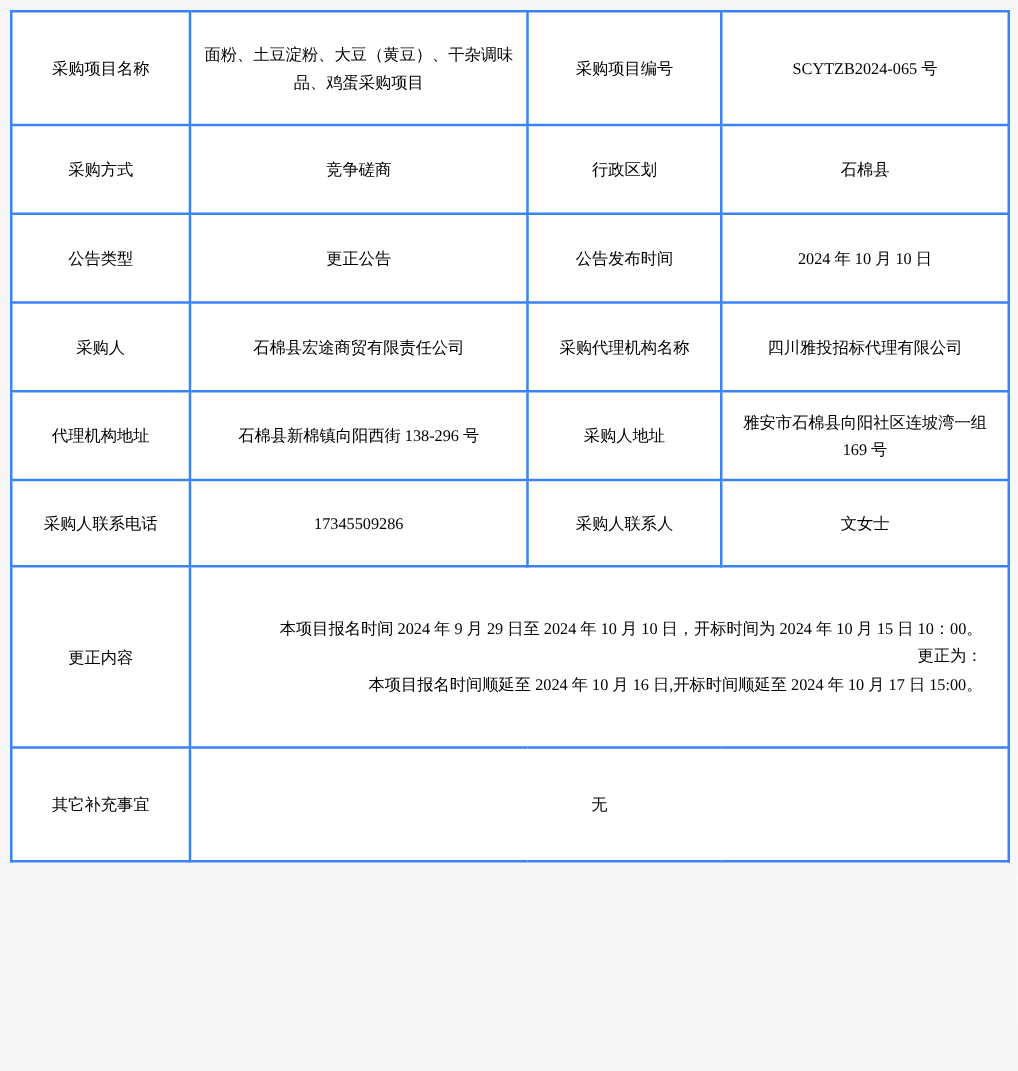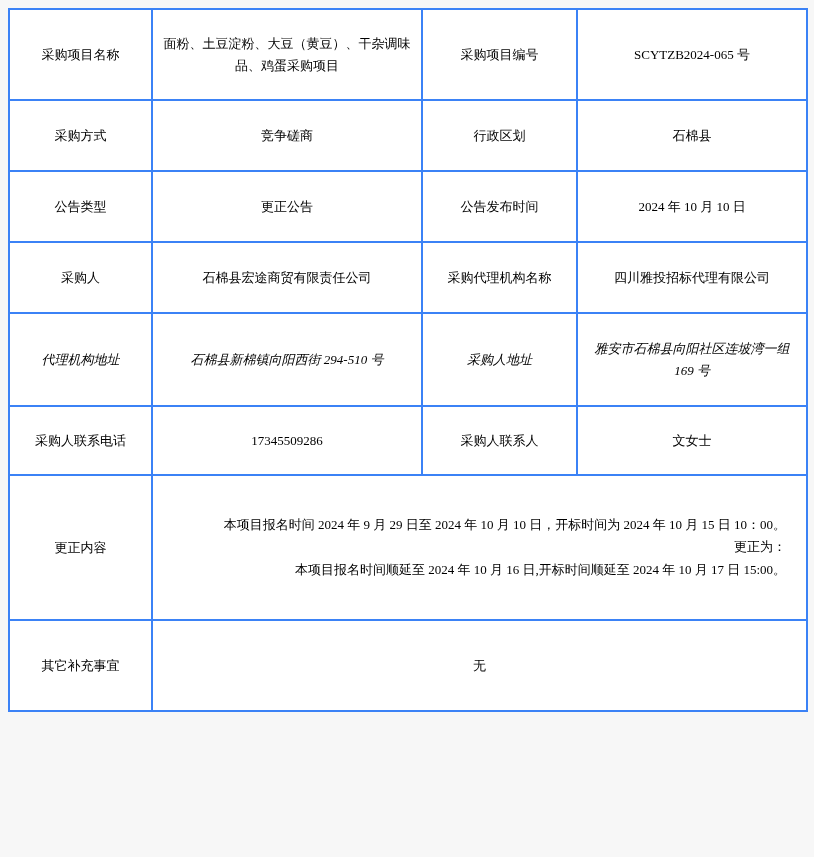--- a/index.html
+++ b/index.html
@@ -35,21 +35,21 @@
     text-align: right;
     vertical-align: middle;
     padding: 8px 20px;
   }
   .correction-cell p {
     margin: 0;
     line-height: 1.7;
   }
   tr.r-tall  { height: 91px; }
   tr.r-std   { height: 71px; }
-  tr.r-std2  { height: 93px; font-style: italic; }
+  tr.r-std2  { height: 71px; }
   tr.r-short { height: 69px; margin-top: 48px; }
   tr.r-med   { height: 77px; }
   tr.r-corr  { height: 145px; }
   tr.r-supp  { height: 91px; }
 </style>
 </head>
 <body>
 
 <div class="doc-wrap">
   <table class="info-table">
@@ -79,21 +79,21 @@
         <td class="value-cell">2024 年 10 月 10 日</td>
       </tr>
       <tr class="r-std">
         <td class="label-cell">采购人</td>
         <td class="value-cell">石棉县宏途商贸有限责任公司</td>
         <td class="label-cell">采购代理机构名称</td>
         <td class="value-cell">四川雅投招标代理有限公司</td>
       </tr>
       <tr class="r-std2">
         <td class="label-cell">代理机构地址</td>
-        <td class="value-cell">石棉县新棉镇向阳西街 294-510 号</td>
+        <td class="value-cell">石棉县新棉镇向阳西街 138-296 号</td>
         <td class="label-cell">采购人地址</td>
         <td class="value-cell">雅安市石棉县向阳社区连坡湾一组 169 号</td>
       </tr>
       <tr class="r-short">
         <td class="label-cell">采购人联系电话</td>
         <td class="value-cell">17345509286</td>
         <td class="label-cell">采购人联系人</td>
         <td class="value-cell">文女士</td>
       </tr>
       <tr class="r-corr">

